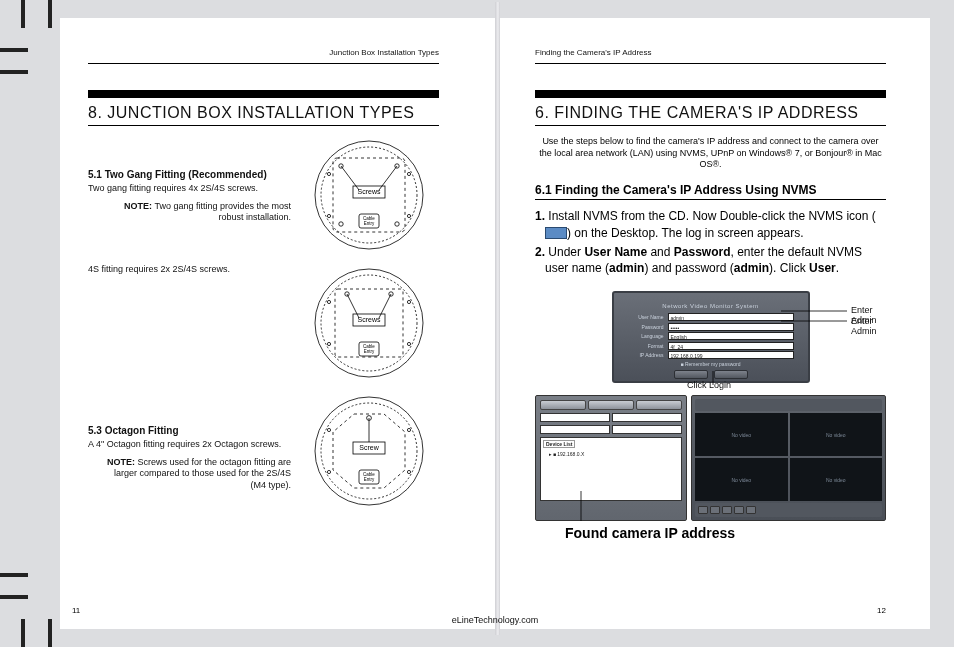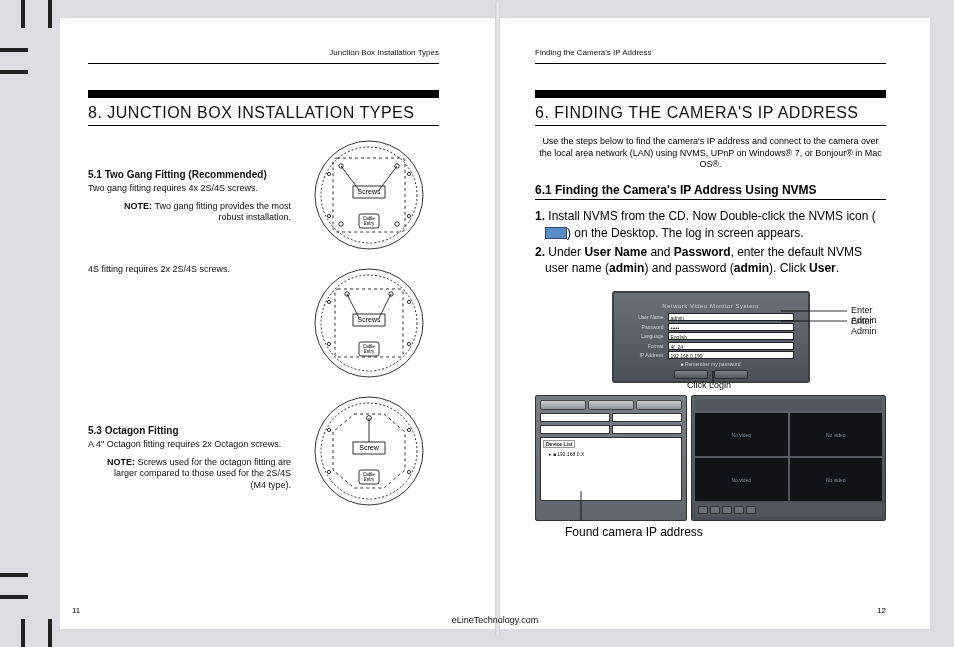--- a/index.html
+++ b/index.html
@@ -134,21 +134,21 @@
     grid-template-columns: 1fr 1fr;
     grid-template-rows: 12px 1fr 1fr 14px;
     gap: 2px; padding: 3px;
   }
   .mon-right .top { grid-column: 1 / -1; background:#52575f; border-radius:2px;}
   .mon-right .cell { background:#101418; display:flex; align-items:center; justify-content:center; color:#7c8897; font-size:5px;}
   .mon-right .bot { grid-column: 1 / -1; background:#52575f; border-radius:2px; display:flex; align-items:center; gap:2px; padding:0 3px;}
   .mon-right .bot .b{width:10px;height:8px;background:#6b7078;border:1px solid #333;border-radius:1px;}
   .nvms-icon { display:inline-block; width:22px; height:12px; background:#5b8bc4; border:1px solid #2a4a70; vertical-align:middle; position:relative; top:-1px;}
   .globe-icon { display:inline-block; width:11px; height:11px; border-radius:50%; background: radial-gradient(circle at 30% 30%, #7fb8e8, #2b639b); vertical-align:middle; border:1px solid #2a4a70;}
-  .found-label { font-size:12px; margin-top:4px; margin-left:30px; line-height:1.2;}
+  .found-label { font-size:14px; margin-top:4px; margin-left:30px; line-height:1.2;font-weight:bold;}
   .ln { stroke:#000; stroke-width:0.8; fill:none;}
 </style>
 </head>
 <body>
 
 <div class="crop-top"></div>
 <div class="crop-top2"></div>
 <div class="crop-left"></div>
 <div class="crop-left2"></div>
 <div class="crop-bot"></div>

